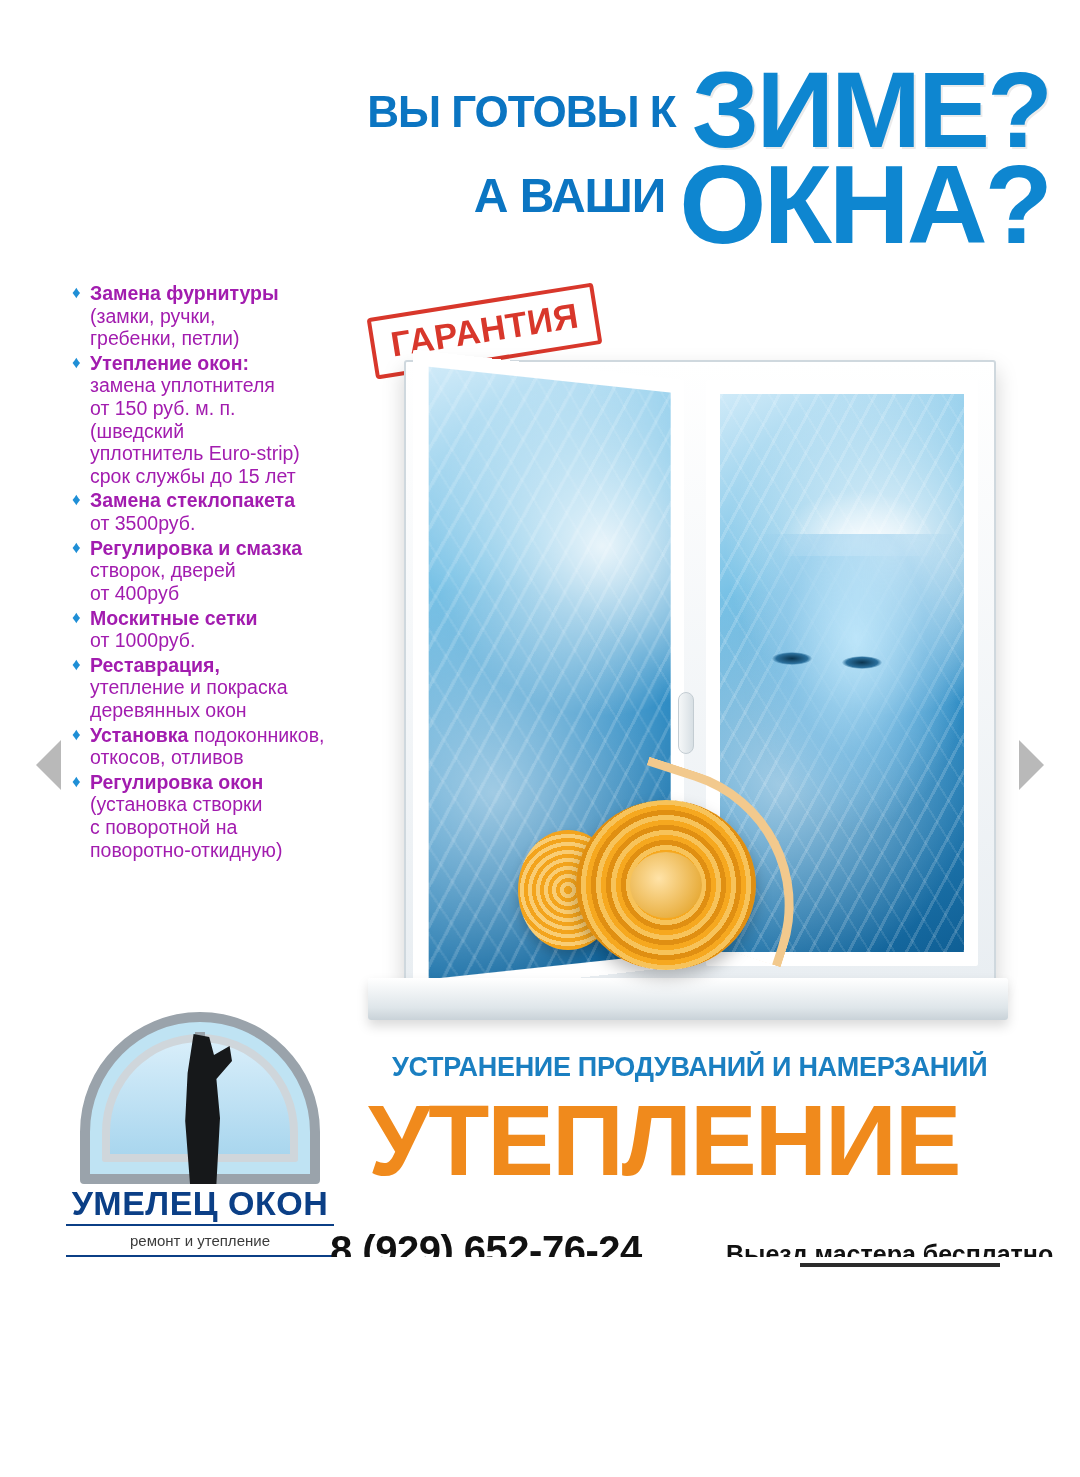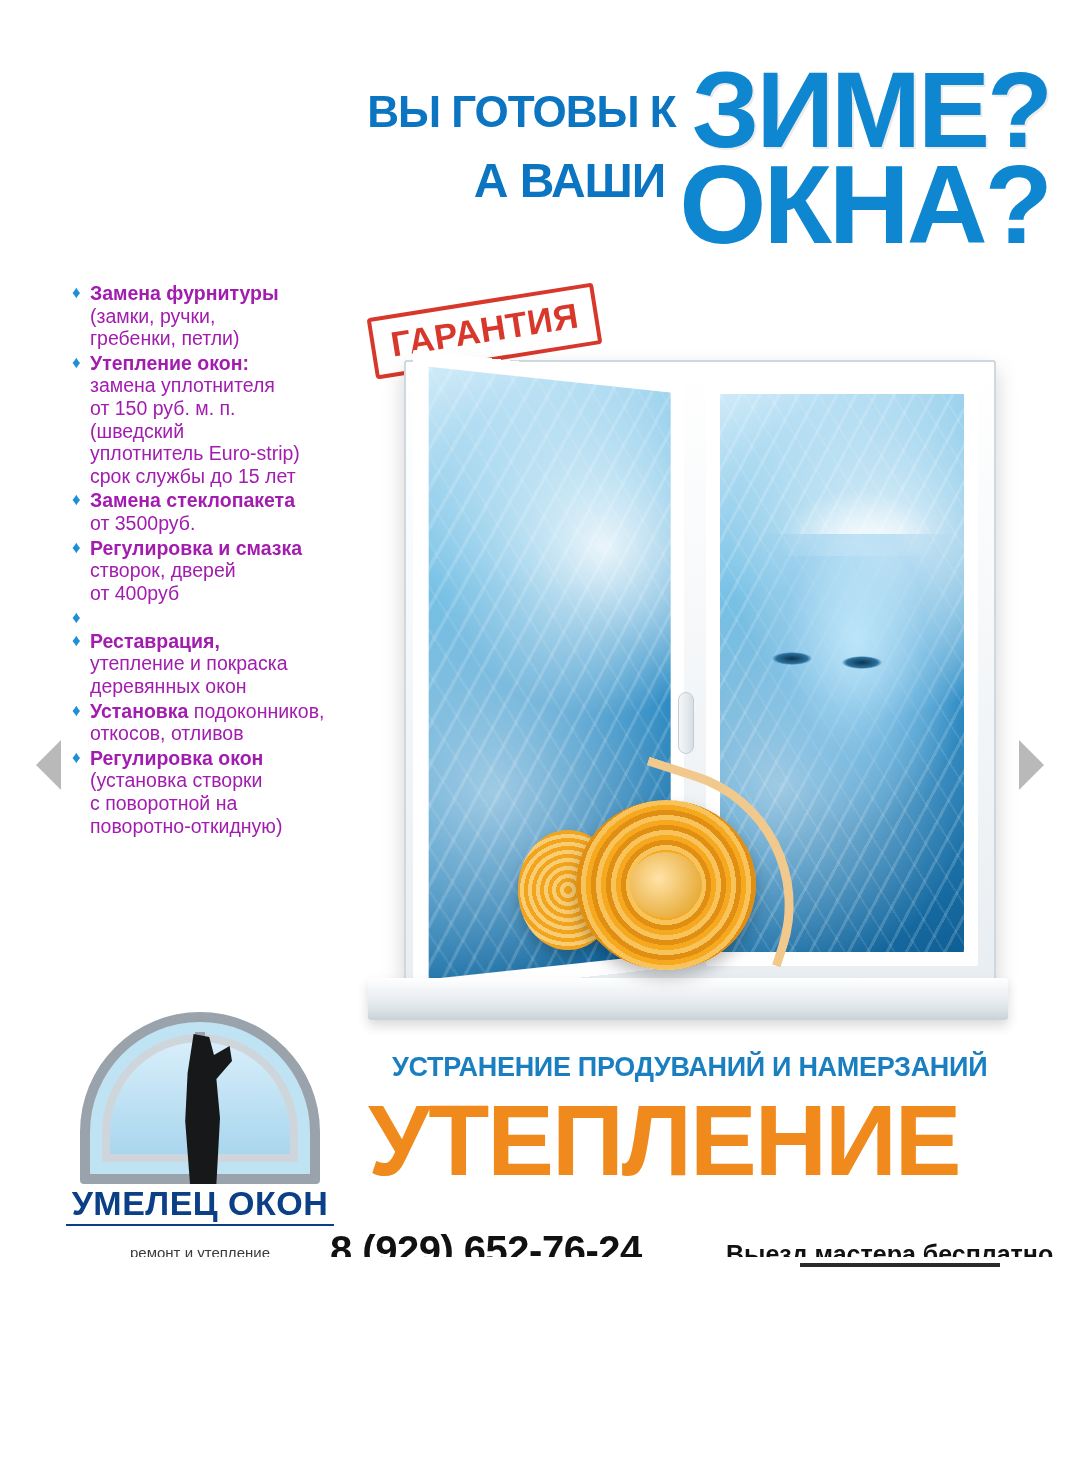--- a/index.html
+++ b/index.html
@@ -39,21 +39,21 @@
   .hl-big {
     font-weight: bold;
     font-size: 108px;
     line-height: 0.92;
     color: #0e86d0;
     letter-spacing: -3px;
     text-transform: uppercase;
     text-shadow: 2px 2px 0 rgba(0,0,0,0.08);
   }
   .hl-row2 {
-    display: flex; align-items: flex-start; justify-content: flex-end;
+    display: flex; align-items: center; justify-content: flex-end;
     gap: 14px; margin-top: -6px;
   }
   .hl-small2 {
     font-weight: bold;
     font-size: 48px;
     color: #0b75c2;
     text-transform: uppercase;
     padding-bottom: 18px;
     letter-spacing: -1px;
   }
@@ -281,21 +281,21 @@
     font-size: 34px;
     color: #0b3f86;
     letter-spacing: 0.5px;
     margin-top: 0;
     text-transform: uppercase;
   }
   .logo-sub {
     font-size: 15px; color: #3b3b3b;
     border-top: 2px solid #0b3f86;
     border-bottom: 2px solid #0b3f86;
-    padding: 18px 0;
+    padding: 6px 0;
     margin-top: 1px;
   }
   .logo-url {
     font-size: 15px; font-weight: bold; color: #0b3f86; margin-top: 3px;
   }
 
   
   .banner-top {
     position: absolute;
     top: 1052px; left: 368px; width: 660px;
@@ -423,20 +423,24 @@
       <span class="bullet">♦</span>
       <span class="svc-text">
         <b>Регулировка и смазка</b>
         <span class="svc-sub">створок, дверей</span>
         <span class="svc-sub">от 400руб</span>
       </span>
     </div>
 
     <div class="svc">
       <span class="bullet">♦</span>
+      <span class="svc-text">
+        <b>Москитные сетки</b>
+        <span class="svc-sub">от 1000руб.</span>
+      </span>
     </div>
 
     <div class="svc">
       <span class="bullet">♦</span>
       <span class="svc-text">
         <b>Реставрация,</b>
         <span class="svc-sub">утепление и покраска</span>
         <span class="svc-sub">деревянных окон</span>
       </span>
     </div>

